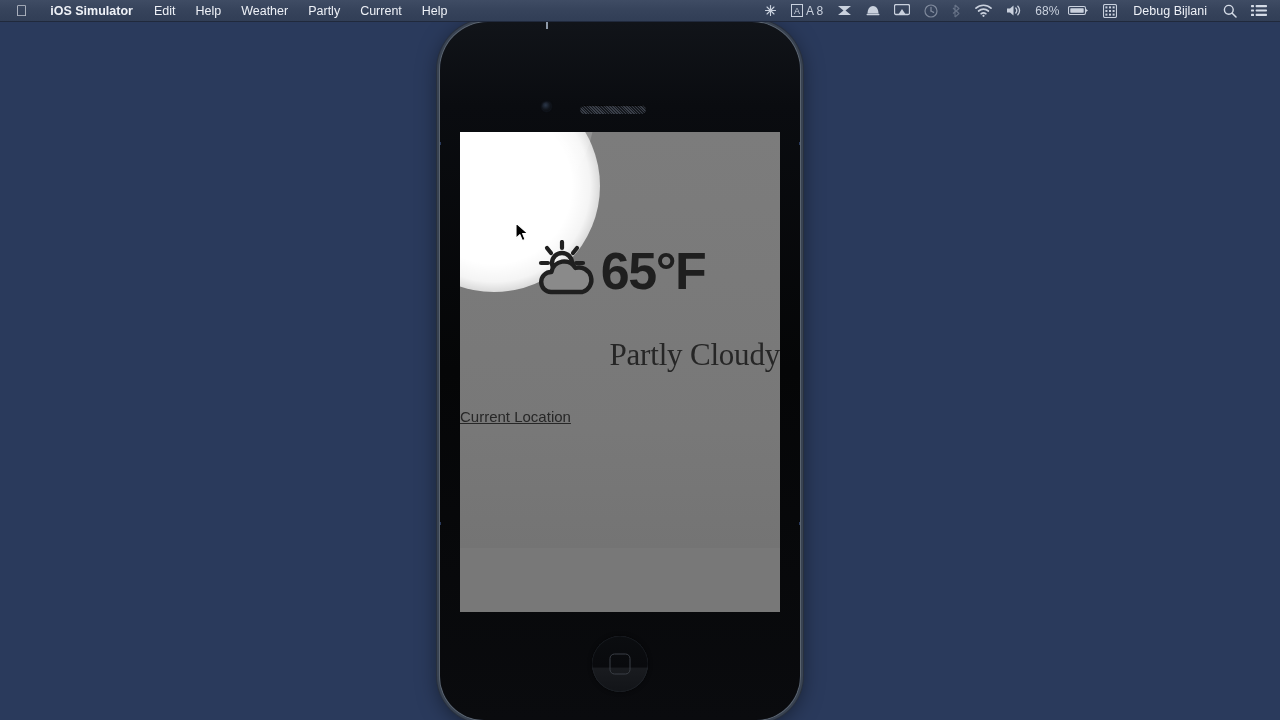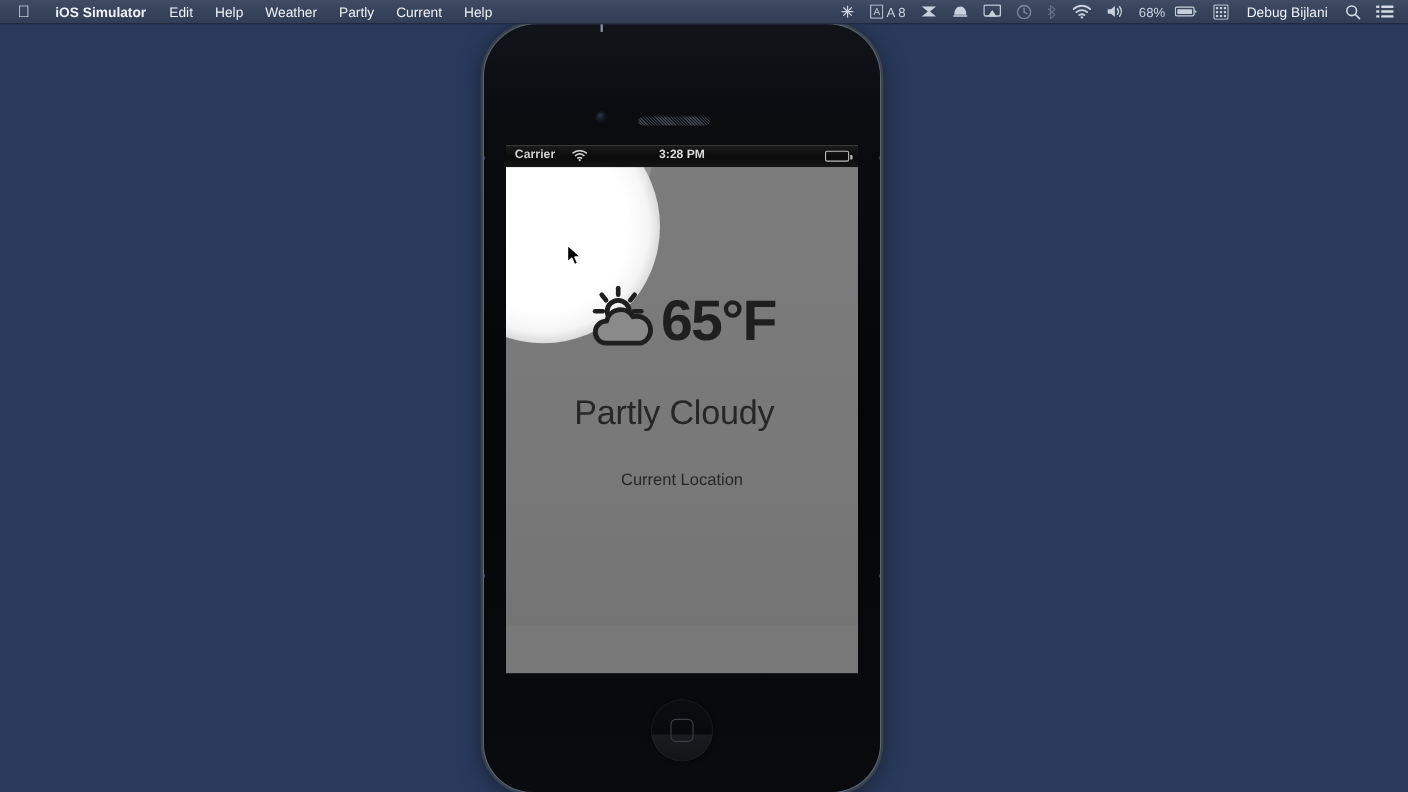--- a/index.html
+++ b/index.html
@@ -293,34 +293,35 @@
   #weather-icon { display: block; }
   #temp-value {
     font-size: 52px;
     font-weight: bold;
     color: #1f1f1f;
     letter-spacing: -1.5px;
     line-height: 1;
   }
   #condition {
     position: absolute;
-    left: 0; right: 14px;
+    left: 0; right: 0;
     top: 205px;
-    text-align: center;
+    text-align: right;
     font-size: 31px;
     color: #262626;
     letter-spacing: -0.2px;
+    font-family: Liberation Serif, serif;
   }
   #location {
     position: absolute;
     left: 0; right: 0;
     top: 276px;
-    text-align: center;
     font-size: 15px;
     color: #272727;
+    text-decoration: underline;
   }
 
   
   #home-button {
     position: absolute;
     left: 152px;
     bottom: 28px;
     width: 56px;
     height: 56px;
     border-radius: 50%;
@@ -488,35 +489,20 @@
   <div id="antenna-left-a"></div>
   <div id="antenna-left-b"></div>
   <div id="antenna-right-a"></div>
   <div id="antenna-right-b"></div>
 
   <div id="camera"></div>
   <div id="earpiece"></div>
 
   <div id="screen">
 
-    <div id="ios-statusbar">
-      <span id="carrier-label">Carrier</span>
-      <span id="wifi-icon-ios">
-        <svg width="14" height="11" viewBox="0 0 14 11">
-          <path d="M1 3 A9.5 9.5 0 0 1 13 3" fill="none" stroke="#cfcfcf" stroke-width="1.5" stroke-linecap="round"></path>
-          <path d="M3.2 5.4 A6.2 6.2 0 0 1 10.8 5.4" fill="none" stroke="#cfcfcf" stroke-width="1.5" stroke-linecap="round"></path>
-          <path d="M5.3 7.7 A3.2 3.2 0 0 1 8.7 7.7" fill="none" stroke="#cfcfcf" stroke-width="1.5" stroke-linecap="round"></path>
-          <circle cx="7" cy="9.6" r="1" fill="#cfcfcf"></circle>
-        </svg>
-      </span>
-      <span id="ios-clock">3:28 PM</span>
-      <span id="battery-ios">
-        <span id="battery-fill"></span>
-      </span>
-    </div>
 
 
     <div id="content">
       <div id="glow"></div>
       <div id="glow2"></div>
 
       <div id="temp-row">
         <span id="weather-icon">
           <svg width="66" height="58" viewBox="0 0 66 58">
             <g stroke="#1f1f1f" stroke-width="4.2" stroke-linecap="round" fill="none">

